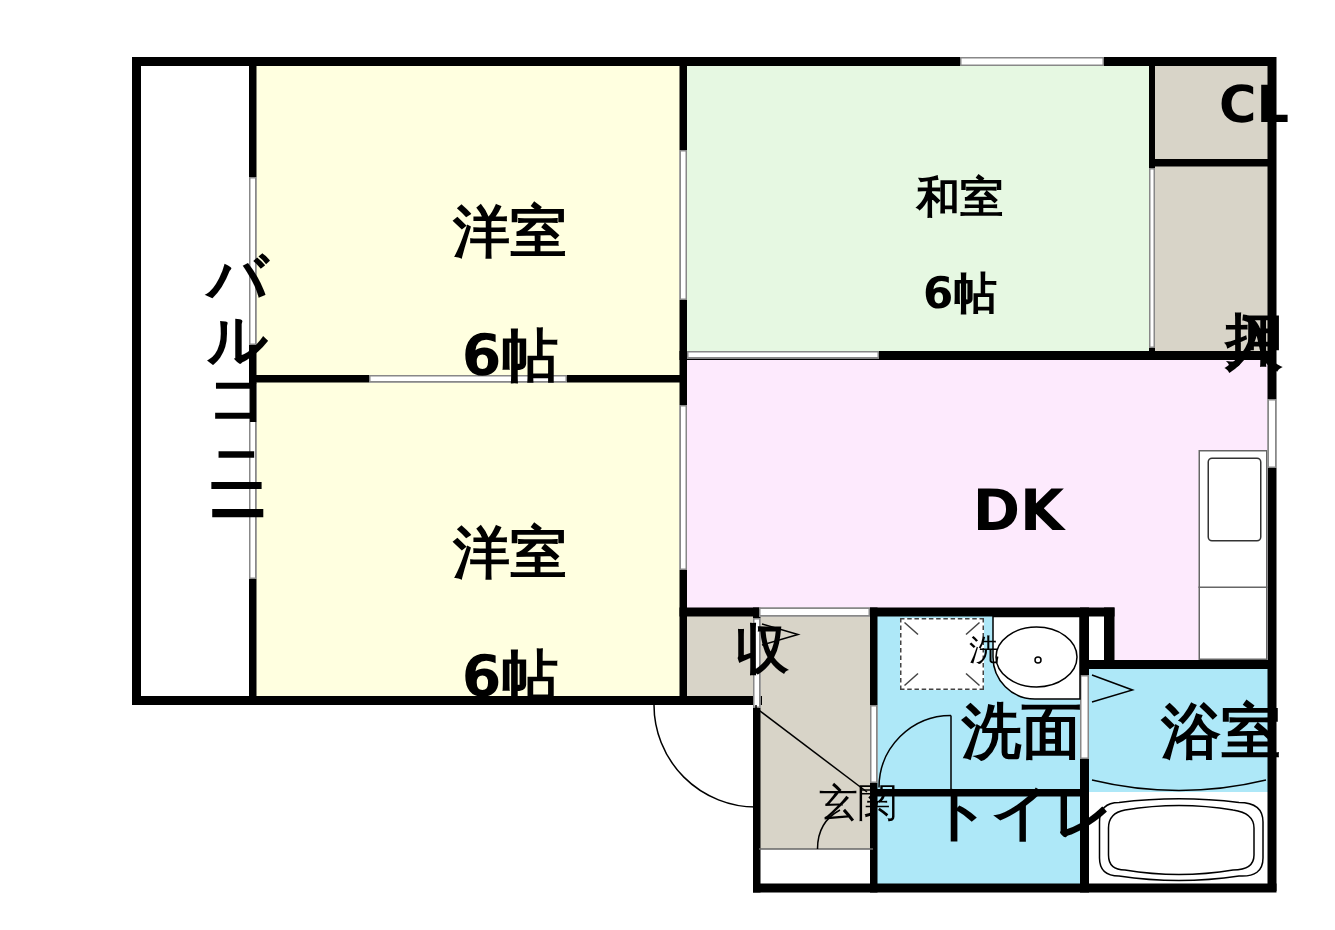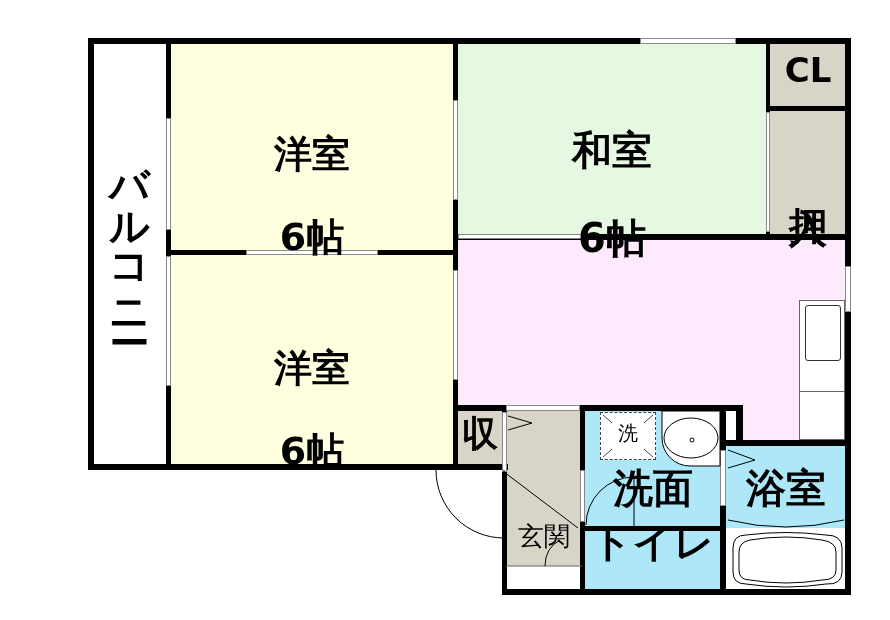--- a/index.html
+++ b/index.html
@@ -1,19 +1,19 @@
 <!DOCTYPE html>
 <html><head>
 <meta charset="utf-8">
 <style>
   html, body { margin:0; padding:0; background:#ffffff; }
   body { width:890px; height:620px; position:relative; overflow:hidden; font-family:"DejaVu Sans","Liberation Sans",sans-serif; }
   .abs { position:absolute; box-sizing:border-box; }
   .wall { position:absolute; background:#000; }
-  .room-label { position:absolute; font-weight:bold; color:#000; text-align:center; line-height:1.1; white-space:pre-line; }
+  .room-label { position:absolute; font-weight:bold; color:#000; text-align:center; line-height:1.1; white-space:pre-line;margin-left:28px; }
   .win { position:absolute; background:#fff; border:1px solid #888; box-sizing:border-box; }
   svg { position:absolute; left:0; top:0; }
 </style>
 </head>
 <body>
 
 <div class="abs" style="left:92px;top:42px;width:76px;height:424px;background:#fff;"></div>
 <div class="abs" style="left:168px;top:42px;width:288px;height:212px;background:#ffffe0;"></div>
 <div class="abs" style="left:168px;top:254px;width:288px;height:212px;background:#ffffe0;"></div>
 <div class="abs" style="left:456px;top:42px;width:312px;height:196px;background:#e6f8e2;"></div>
@@ -97,29 +97,30 @@
   <line x1="506" y1="566" x2="582" y2="566" stroke="#666" stroke-width="1"></line>
   <path d="M 545 566 Q 545 548 560 540" fill="none" stroke="#000" stroke-width="1"></path>
 </svg>
 
 <div class="room-label" style="left:100px;top:140px;width:60px;font-size:40px;writing-mode:vertical-rl;line-height:60px;">バルコニー</div>
 
 <div class="room-label" style="left:168px;top:92px;width:288px;font-size:38px;">
   <div>洋室</div>
   <div>6帖</div>
 </div>
-<div class="room-label" style="left:456px;top:84px;width:312px;font-size:40px;">
+<div class="room-label" style="left:456px;top:84px;width:312px;font-size:29px;">
   <div>和室</div>
   <div>6帖</div>
 </div>
 <div class="room-label" style="left:168px;top:306px;width:288px;font-size:38px;">
   <div>洋室</div>
   <div>6帖</div>
 </div>
 <div class="room-label" style="left:456px;top:278px;width:390px;font-size:38px;">
+  <div>DK</div>
 </div>
 
 <div class="room-label" style="left:770px;top:52px;width:76px;font-size:34px;">CL</div>
 <div class="room-label" style="left:770px;top:122px;width:76px;font-size:38px;writing-mode:vertical-rl;height:110px;line-height:76px;">押入</div>
 <div class="room-label" style="left:456px;top:414px;width:48px;font-size:36px;">収</div>
 <div class="room-label" style="left:506px;top:522px;width:76px;font-size:26px;font-weight:normal;">玄関</div>
 <div class="room-label" style="left:600px;top:422px;width:56px;font-size:20px;font-weight:normal;">洗</div>
 <div class="room-label" style="left:584px;top:466px;width:138px;font-size:40px;">洗面</div>
 <div class="room-label" style="left:726px;top:466px;width:120px;font-size:40px;text-align:center;">浴室</div>
 <div class="room-label" style="left:584px;top:520px;width:138px;font-size:40px;">トイレ</div>

